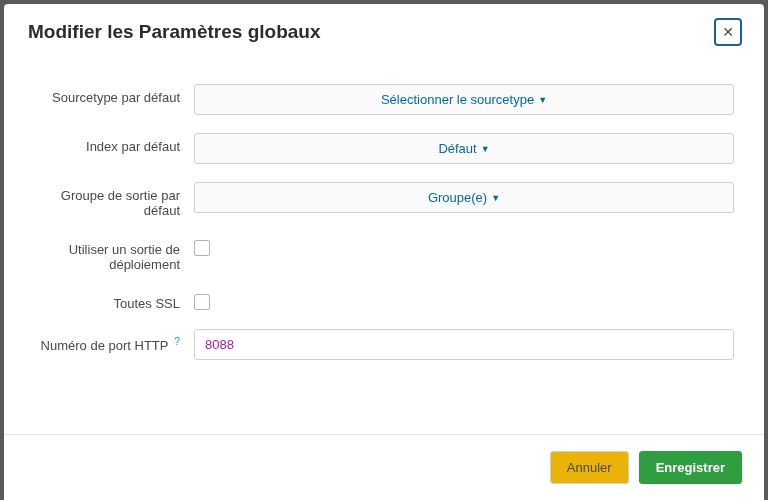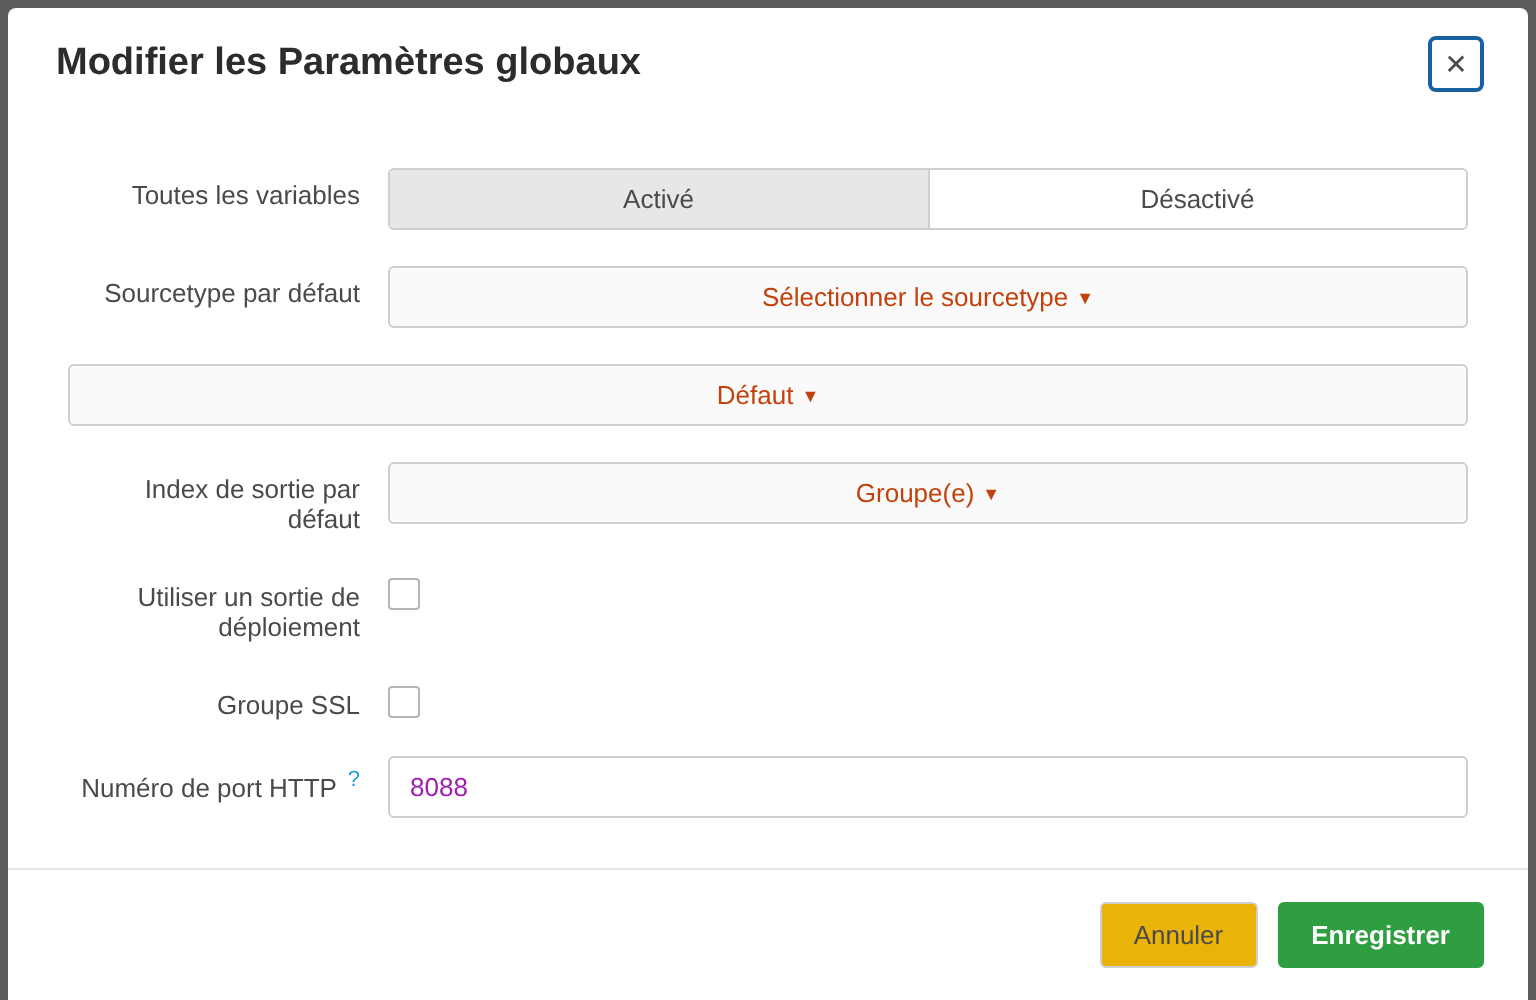--- a/index.html
+++ b/index.html
@@ -29,21 +29,21 @@
   .form-control { flex: 1; }
   .toggle-group { display: flex; width: 100%; border: 1px solid #cfcfcf; border-radius: 3px; overflow: hidden; }
   .toggle-btn {
     flex: 1; padding: 7px 0; font-size: 13px; text-align: center; background: #fff;
     color: #4a4a4a; cursor: pointer; border: none;
   }
   .toggle-btn.active { background: #e7e7e7; }
   .toggle-btn:first-child { border-right: 1px solid #cfcfcf; }
   .dropdown {
     width: 100%; border: 1px solid #cfcfcf; border-radius: 3px; background: #fafafa;
-    padding: 7px 10px; font-size: 13px; color: #c2410c; text-align: center; cursor: pointer;
+    padding: 7px 10px; font-size: 13px; color: #0369a1; text-align: center; cursor: pointer;
     display: flex; justify-content: center; align-items: center; gap: 4px;
   }
   .caret { font-size: 9px; }
   .checkbox {
     width: 16px; height: 16px; border: 1px solid #b5b5b5; border-radius: 2px; background: #fff;
     cursor: pointer; margin-top: 4px;
   }
   .text-input {
     width: 100%; border: 1px solid #cfcfcf; border-radius: 3px; background: #fff;
     padding: 7px 10px; font-size: 13px; color: #a21caf;
@@ -64,68 +64,60 @@
 <div class="modal">
   <div class="modal-header">
     <div class="modal-title">Modifier les Paramètres globaux</div>
     <button class="close-btn">
       <span>✕</span>
     </button>
   </div>
 
   <div class="modal-body">
 
-    <div class="form-row">
-      <div class="form-label">Toutes les variables</div>
-      <div class="form-control">
-        <div class="toggle-group">
-          <button class="toggle-btn active">Activé</button>
-          <button class="toggle-btn">Désactivé</button>
-        </div>
-      </div>
-    </div>
 
     <div class="form-row">
       <div class="form-label">Sourcetype par défaut</div>
       <div class="form-control">
         <div class="dropdown">
           <span>Sélectionner le sourcetype</span>
           <span class="caret">▼</span>
         </div>
       </div>
     </div>
 
     <div class="form-row">
+      <div class="form-label">Index par défaut</div>
       <div class="form-control">
         <div class="dropdown">
           <span>Défaut</span>
           <span class="caret">▼</span>
         </div>
       </div>
     </div>
 
     <div class="form-row">
-      <div class="form-label">Index de sortie par défaut</div>
+      <div class="form-label">Groupe de sortie par défaut</div>
       <div class="form-control">
         <div class="dropdown">
           <span>Groupe(e)</span>
           <span class="caret">▼</span>
         </div>
       </div>
     </div>
 
     <div class="form-row">
       <div class="form-label">Utiliser un sortie de déploiement</div>
       <div class="form-control">
         <div class="checkbox"></div>
       </div>
     </div>
 
     <div class="form-row">
-      <div class="form-label">Groupe SSL</div>
+      <div class="form-label">Toutes SSL</div>
       <div class="form-control">
         <div class="checkbox"></div>
       </div>
     </div>
 
     <div class="form-row">
       <div class="form-label">
         <span>Numéro de port HTTP</span>
         <span class="help">?</span>
       </div>

